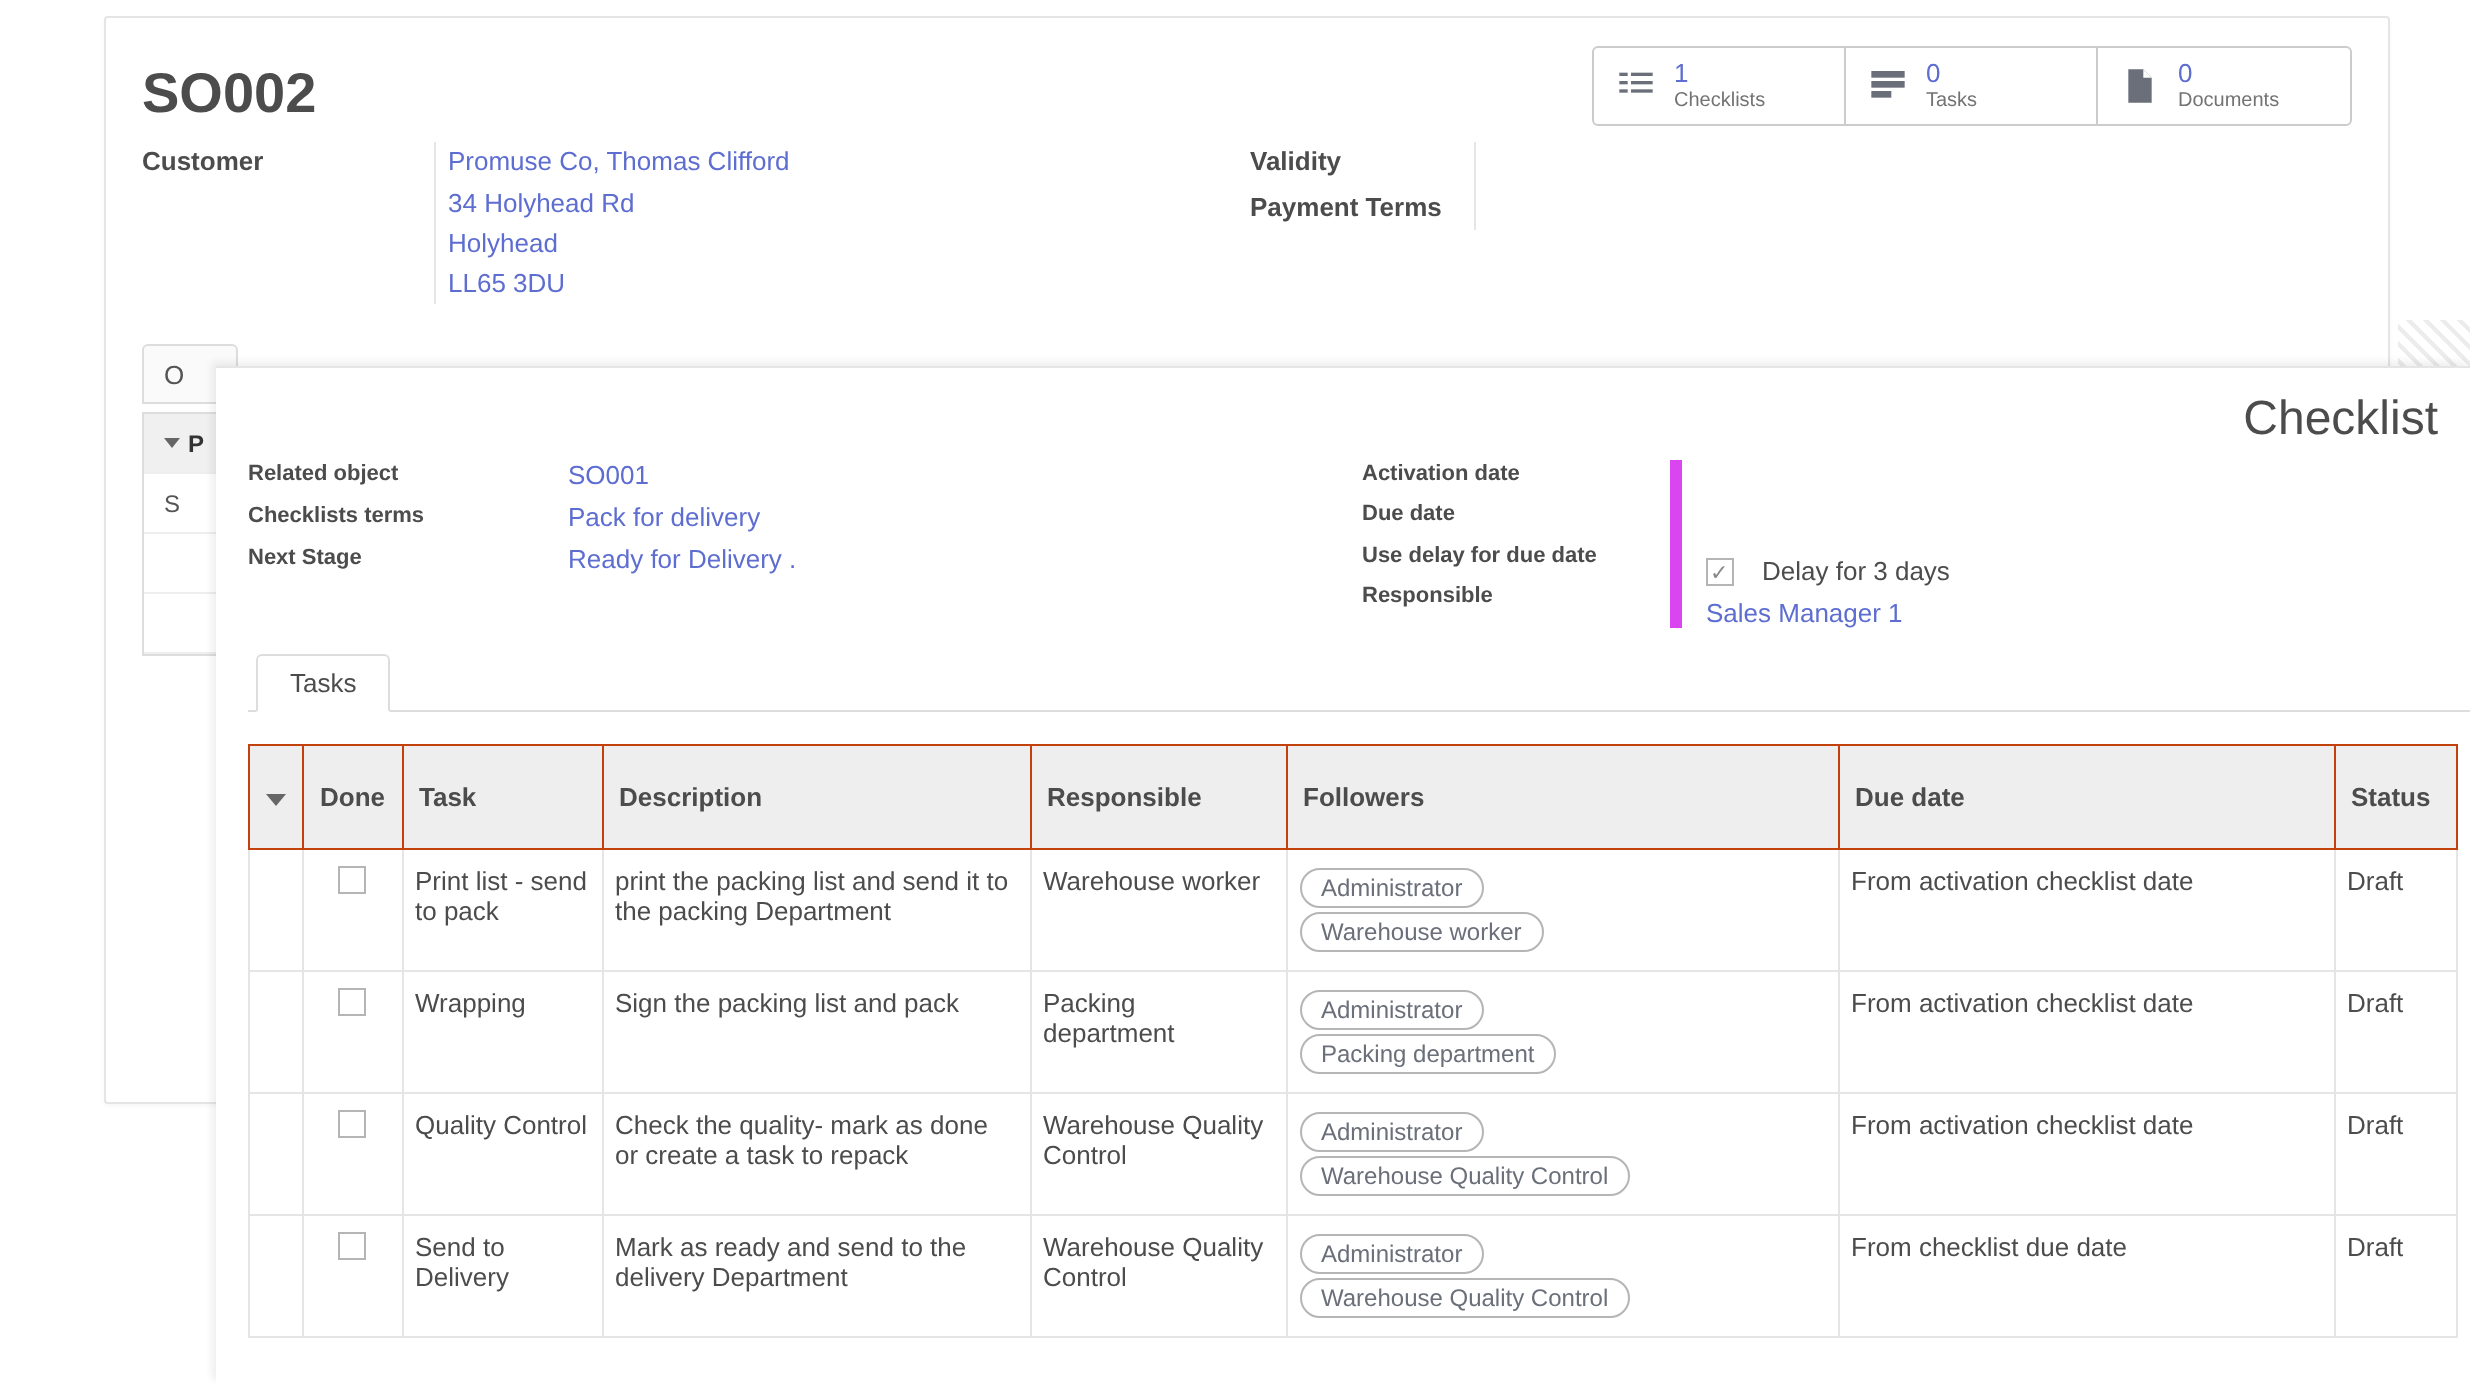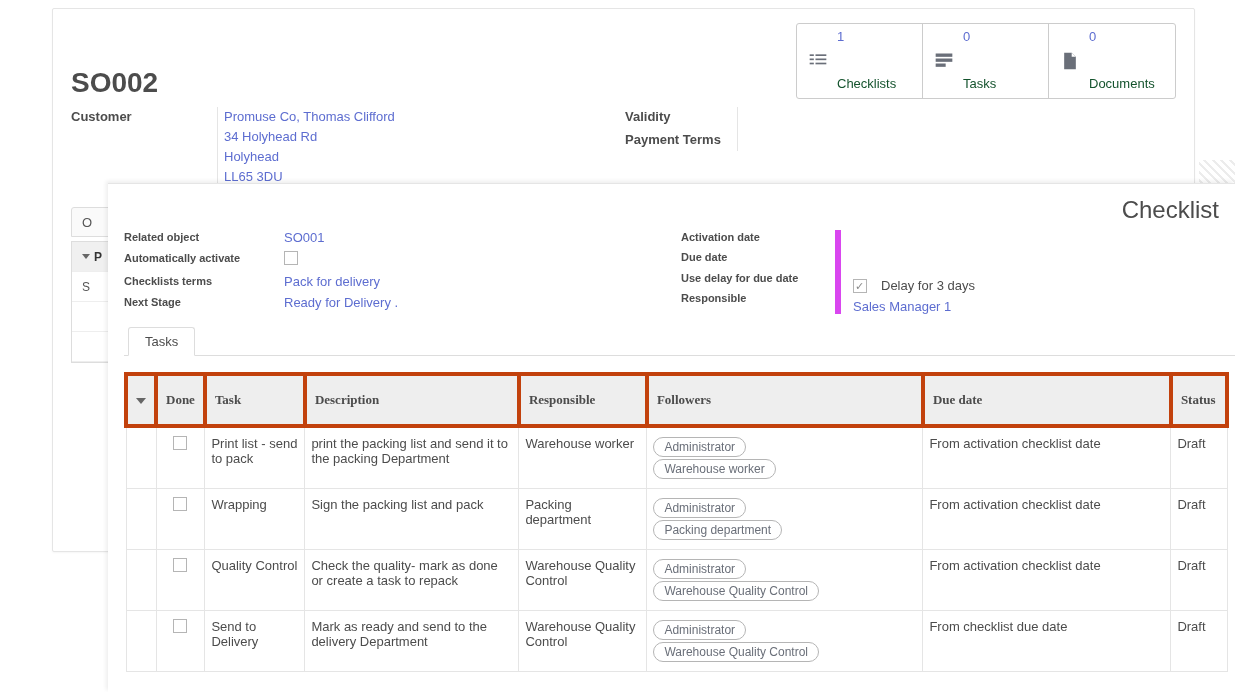--- a/index.html
+++ b/index.html
@@ -52,21 +52,21 @@
     gap: 8px;
     padding: 6px 14px 6px 10px;
     border-right: 1px solid #ccc;
     min-width: 126px;
     cursor: pointer;
   }
   .stat-btn:last-child { border-right: none; }
   .stat-btn .ic { width: 22px; height: 20px; fill:#6a6f79; }
   .stat-btn .txt { display:flex; flex-direction:column; line-height:1.15; }
   .stat-btn .num { color:#5d6dd0; font-size:13px; }
-  .stat-btn .lbl { color:#14532d; font-size:13px;margin-top:32px; }
+  .stat-btn .lbl { color:#737373; font-size:10px; }
 
   .fields-row {
     display: flex;
     padding: 0 18px 12px 18px;
   }
   .field-group { display: flex; }
   .field-label {
     width: 152px;
     font-weight: bold;
     color: #4c4c4c;
@@ -177,29 +177,28 @@
   
   .task-table {
     margin-top: 16px;
     width: 1105px;
     border-collapse: collapse;
     font-size: 13px;
     color:#4c4c4c;
   }
   .task-table th {
     background:#eeeeee;
-    border:4px solid #c2410c;
+    border:1px solid #c2410c;
     text-align:left;
     font-weight:bold;
     padding: 10px 8px;
     color:#4c4c4c;
     font-size:13px;
     height:52px;
     vertical-align:middle;
-    font-family:Liberation Serif, serif;
   }
   .task-table td {
     border:1px solid #e5e5e5;
     padding: 8px 6px;
     vertical-align:top;
   }
   .task-table th.caret-col { width:26px; text-align:center; }
   .task-table th.done-col, .task-table td.done-col { width:48px; text-align:center; }
   .task-table th.task-col { width:100px; }
   .task-table th.desc-col { width:214px; }
@@ -314,24 +313,20 @@
 </div>
 
 <div class="checklist-panel">
   <div class="checklist-title-bar">Checklist</div>
 
   <div class="chk-fields">
     <div class="chk-col col1">
       <div class="chk-row">
         <div class="chk-lbl">Related object</div>
         <div class="chk-val">SO001</div>
-      </div>
-      <div class="chk-row">
-        <div class="chk-lbl">Automatically activate</div>
-        <div class="chk-val"><span class="chk-box" id="auto-activate-box"></span></div>
       </div>
       <div class="chk-row">
         <div class="chk-lbl">Checklists terms</div>
         <div class="chk-val">Pack for delivery</div>
       </div>
       <div class="chk-row">
         <div class="chk-lbl">Next Stage</div>
         <div class="chk-val">Ready for Delivery .</div>
       </div>
     </div>

